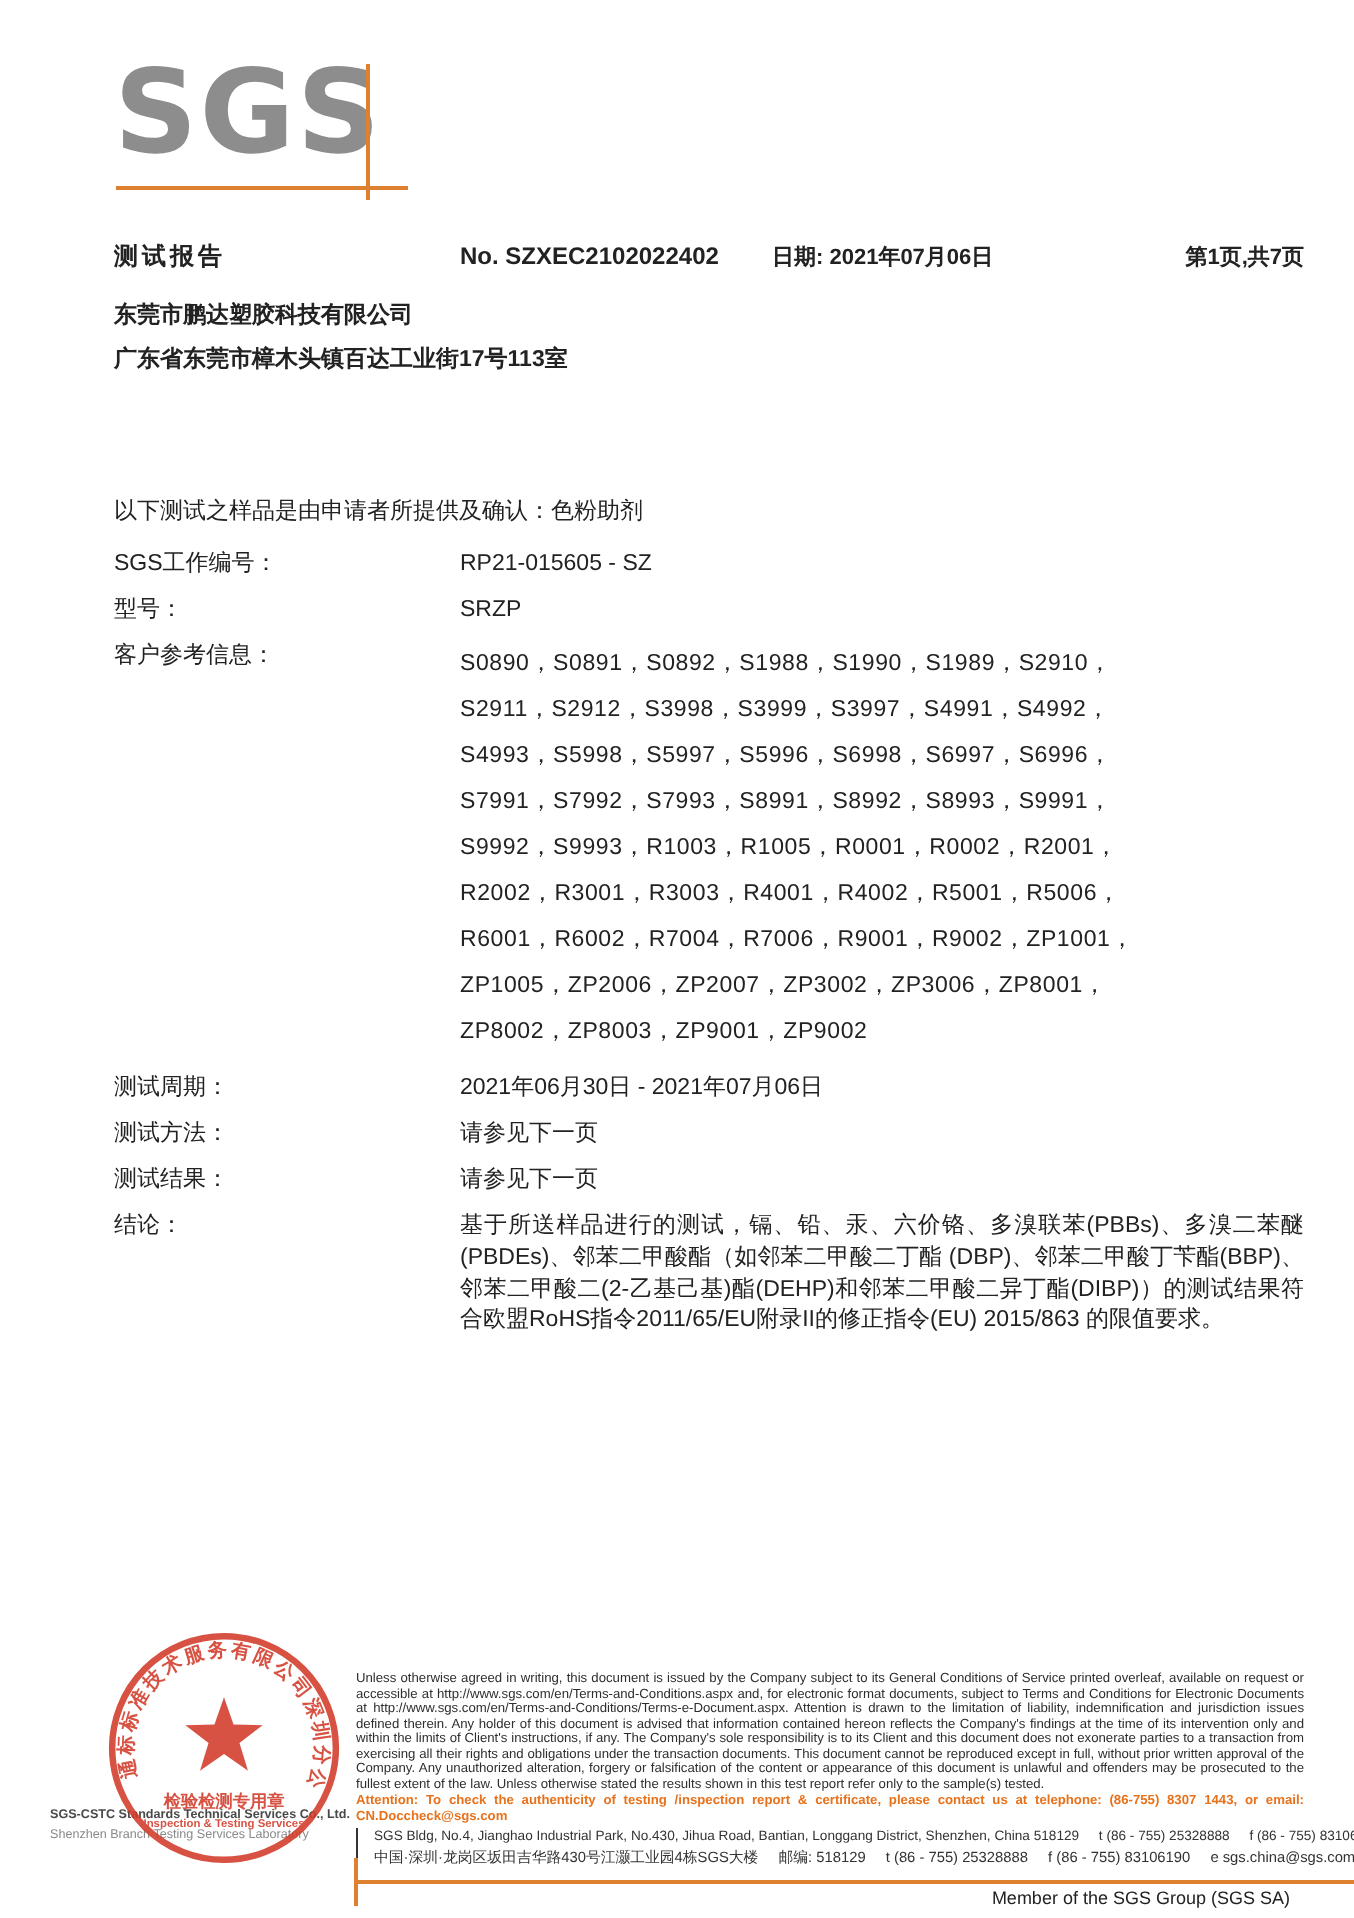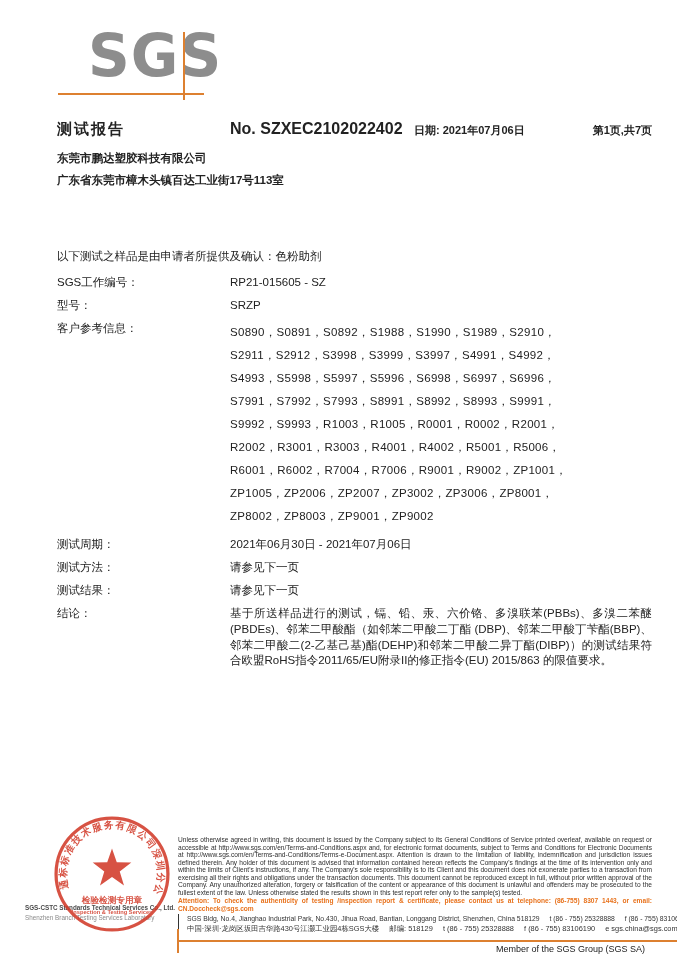--- a/index.html
+++ b/index.html
@@ -2,31 +2,31 @@
 <html><head>
 <meta charset="utf-8">
 <style>
   html,body{margin:0;padding:0;background:#ffffff;}
   .page{
     position:relative;width:677px;height:959px;background:#ffffff;
     font-family:"Liberation Sans","DejaVu Sans",sans-serif;color:#222;
     overflow:hidden;
   }
   
-  .logo-wrap{position:absolute;top:26px;left:57px;width:180px;height:80px;margin-left:31px;}
+  .logo-wrap{position:absolute;top:26px;left:57px;width:180px;height:80px;}
   .logo-text{
     font-family:"DejaVu Sans",sans-serif;font-weight:800;font-size:58px;
     color:#8d8d8d;letter-spacing:1px;line-height:60px;
   }
   .logo-hline{position:absolute;left:58px;top:93px;width:146px;height:2px;background:#dd8030;}
   .logo-vline{position:absolute;left:183px;top:32px;width:2px;height:68px;background:#dd8030;}
   
   .hdr{position:absolute;top:120px;left:57px;right:25px;display:flex;align-items:baseline;font-weight:bold;}
-  .hdr .title{font-size:15px;width:173px;flex:none;letter-spacing:2px;}
-  .hdr .rno{font-size:16px;width:184px;flex:none;}
+  .hdr .title{font-size:12px;width:173px;flex:none;letter-spacing:2px;}
+  .hdr .rno{font-size:12px;width:156px;flex:none;}
   .hdr .rdate{font-size:11px;flex:1;}
   .hdr .rpage{font-size:11px;flex:none;}
   
   .applicant{position:absolute;top:147px;left:57px;right:25px;font-size:11.5px;font-weight:bold;line-height:22px;}
   
   .content{position:absolute;top:249px;left:57px;right:25px;font-size:11.5px;line-height:14px;}
   .intro{margin-bottom:12px;}
   .frow{display:flex;margin-bottom:9px;}
   .frow .lbl{width:173px;flex:none;}
   .frow .val{flex:1;}

